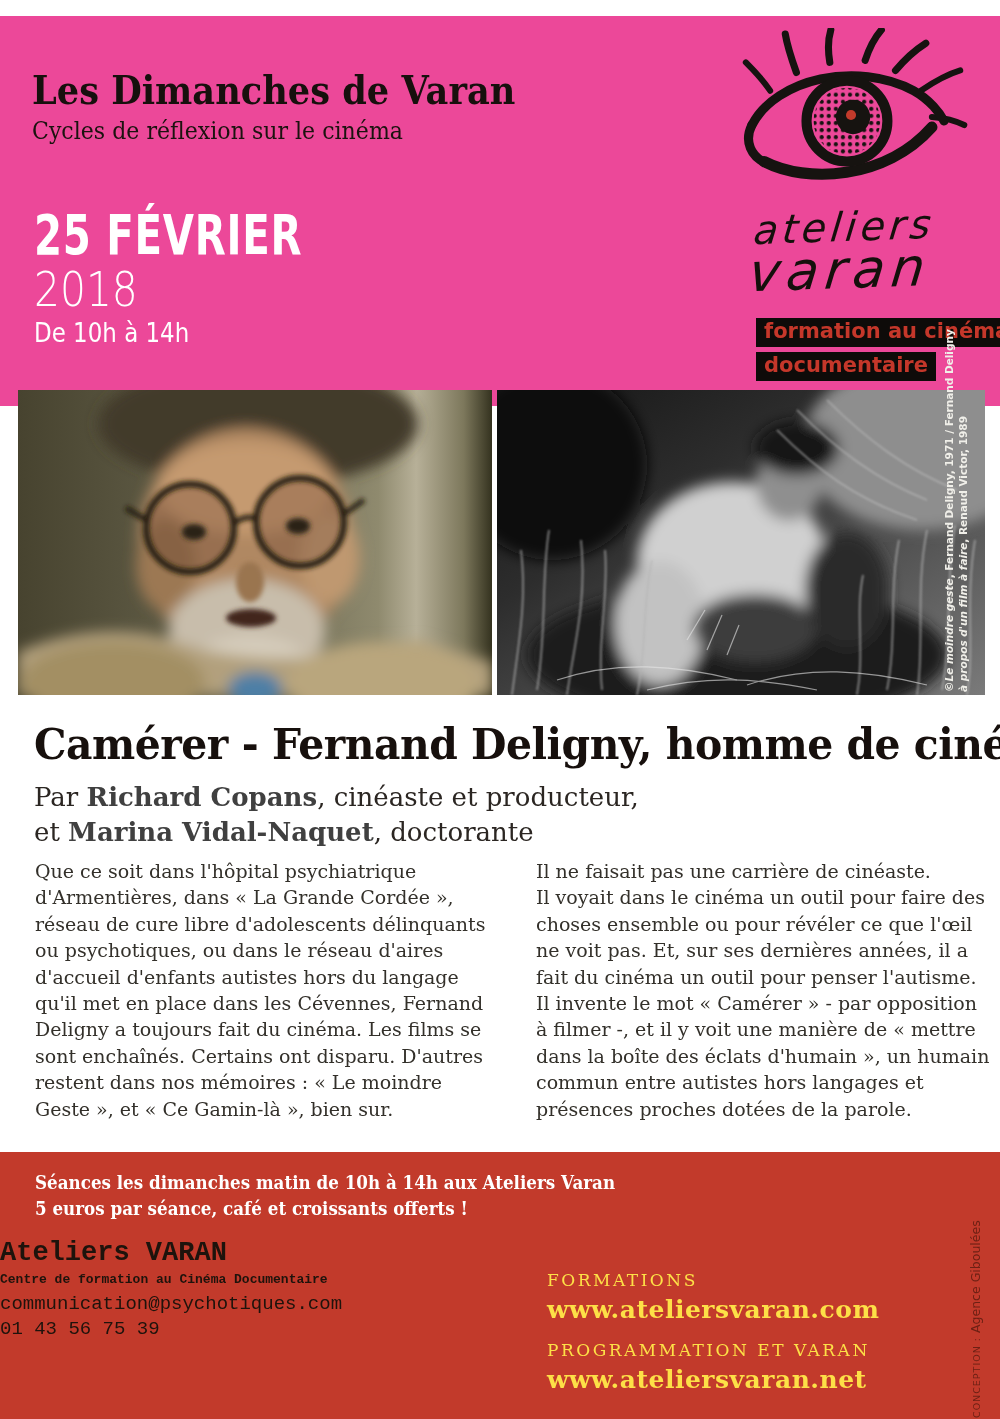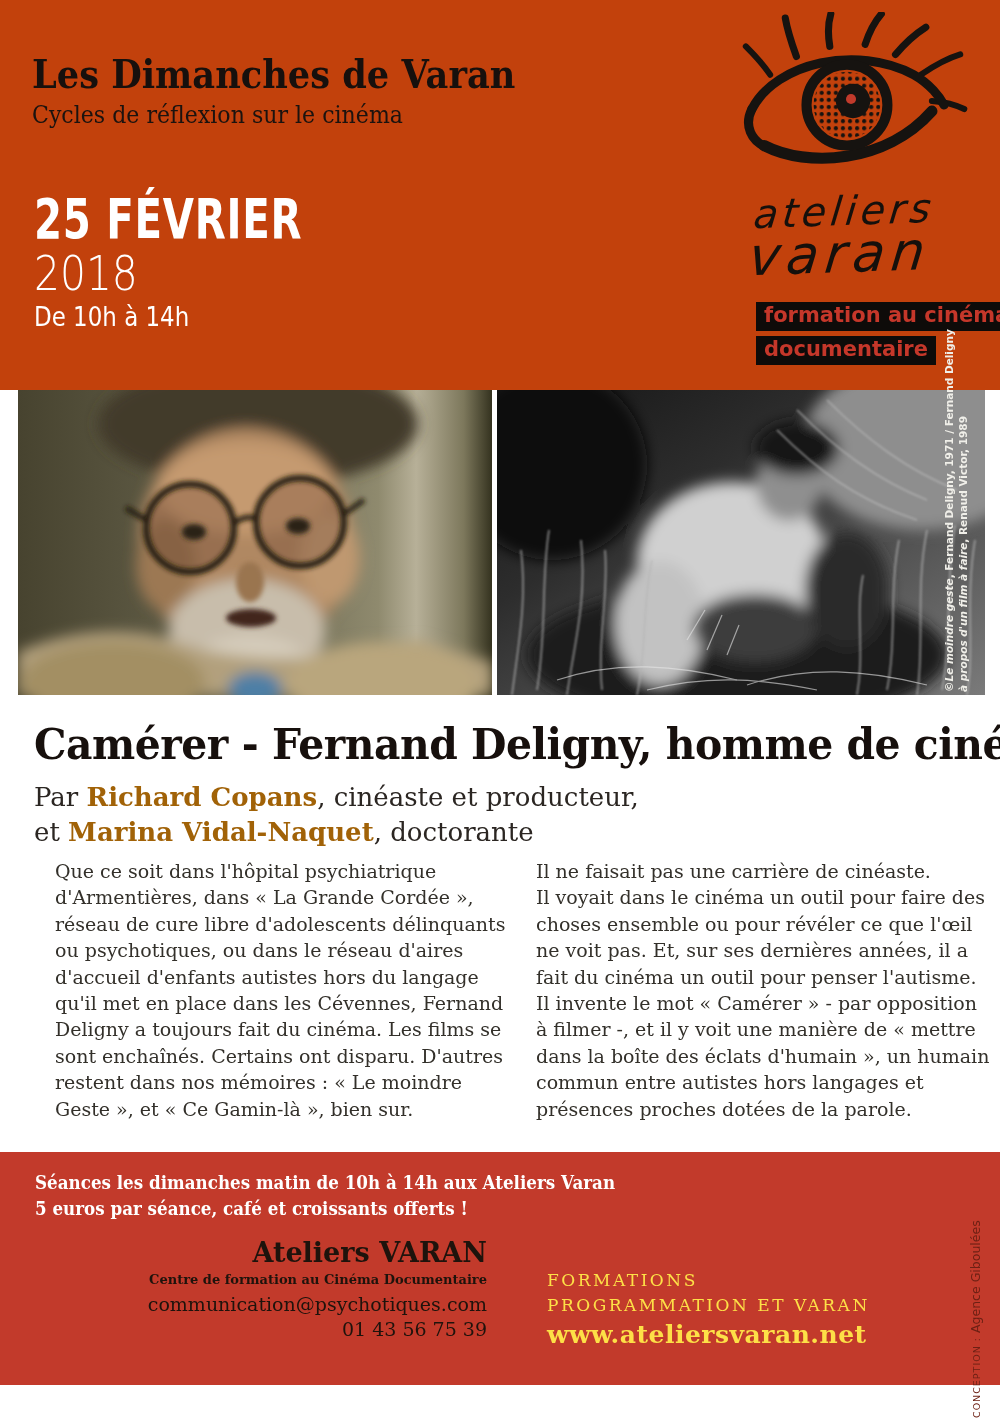--- a/index.html
+++ b/index.html
@@ -1,22 +1,22 @@
 <!DOCTYPE html>
 <html><head>
 <meta charset="utf-8">
 <style>
   html,body{margin:0;padding:0;}
   body{width:1000px;height:1419px;position:relative;background:#ffffff;
        font-family:"DejaVu Serif","Liberation Serif",serif;overflow:hidden;}
   .abs{position:absolute;}
 
   
-  .red-header{top:0;left:0;width:1000px;height:390px;background:#c2410c;}
-  .red-footer{top:1152px;left:0;width:1000px;height:233px;background:#c23a2b;}
+  .red-header{top:16px;left:0;width:1000px;height:390px;background:#ec4899;}
+  .red-footer{top:1152px;left:0;width:1000px;height:267px;background:#c23a2b;}
 
   
   .h-title{top:50px;left:32px;font-size:40px;font-weight:700;color:#17100d;
            transform:scaleX(0.88);transform-origin:left top;white-space:nowrap;letter-spacing:0;}
   .h-sub{top:101px;left:32px;font-size:24px;color:#1b130f;transform:scaleX(0.92);
          transform-origin:left top;white-space:nowrap;}
   .d-day{top:186px;left:34px;font-family:"DejaVu Sans","Liberation Sans",sans-serif;
          font-size:56px;font-weight:800;color:#ffffff;transform:scaleX(0.72);
          transform-origin:left top;white-space:nowrap;letter-spacing:1px;}
   .d-year{top:245px;left:34px;font-family:"DejaVu Sans","Liberation Sans",sans-serif;
@@ -43,29 +43,29 @@
   .photo-l svg,.photo-r svg{display:block;width:100%;height:100%;}
   .photo-credit{top:533px;left:812px;width:290px;height:28px;transform:rotate(-90deg);
                 font-family:"DejaVu Sans","Liberation Sans",sans-serif;font-weight:700;
                 font-size:10.5px;line-height:13.5px;color:#f0efe9;white-space:nowrap;}
   .photo-credit .it{font-style:italic;}
 
   
   .m-title{top:719px;left:34px;font-size:43px;font-weight:700;color:#17100d;
            letter-spacing:-0.5px;transform:scaleX(0.95);transform-origin:left top;white-space:nowrap;}
   .byline{top:780px;left:34px;font-size:26px;line-height:35px;color:#2b2622;white-space:nowrap;}
-  .byline .author{font-weight:700;color:#a16207;}
+  .byline .author{font-weight:700;color:#404040;}
   .col{top:858px;font-size:19px;line-height:26.4px;color:#33302a;white-space:pre-line;}
-  .col-l{left:35px;width:480px;margin-left:20px;}
+  .col-l{left:35px;width:480px;}
   .col-r{left:536px;width:486px;}
 
   
   .banner{top:18px;left:35px;font-weight:700;font-size:19px;line-height:25.5px;color:#ffffff;
           white-space:pre-line;transform:scaleX(0.88);transform-origin:left top;}
-  .org{top:86px;left:0;width:487px;text-align:right;color:#1e130c;}
+  .org{top:86px;left:0;width:487px;color:#1e130c;font-family:Liberation Mono, monospace;}
   .org .name{font-size:27px;font-weight:700;line-height:30px;}
   .org .desc{font-size:13px;font-weight:700;line-height:24px;}
   .org .line{font-size:19px;line-height:24.5px;}
   .links{top:118px;left:547px;color:#fde047;}
   .links .lbl{font-size:17px;letter-spacing:2.5px;line-height:21px;margin-bottom:4px;}
   .links .url{font-size:25px;font-weight:700;line-height:29px;margin-bottom:16px;letter-spacing:0.5px;}
   
   .conception-wrap{position:absolute;top:1295px;left:858px;width:230px;height:16px;
                    transform:rotate(-90deg);font-family:"DejaVu Sans","Liberation Sans",sans-serif;
                    color:#6d2014;white-space:nowrap;}
@@ -266,20 +266,21 @@
 
   <div class="abs org">
     <div class="name">Ateliers VARAN</div>
     <div class="desc">Centre de formation au Cinéma Documentaire</div>
     <div class="line">communication@psychotiques.com</div>
     <div class="line">01 43 56 75 39</div>
   </div>
 
   <div class="abs links">
     <div class="lbl">FORMATIONS</div>
+    <div class="url">www.ateliersvaran.com</div>
     <div class="lbl">PROGRAMMATION ET VARAN</div>
     <div class="url">www.ateliersvaran.net</div>
   </div>
 </div>
 
 <div class="conception-wrap">
   <span class="small">CONCEPTION : </span><span class="big">Agence Giboulées</span>
 </div>
 
 </body></html>

